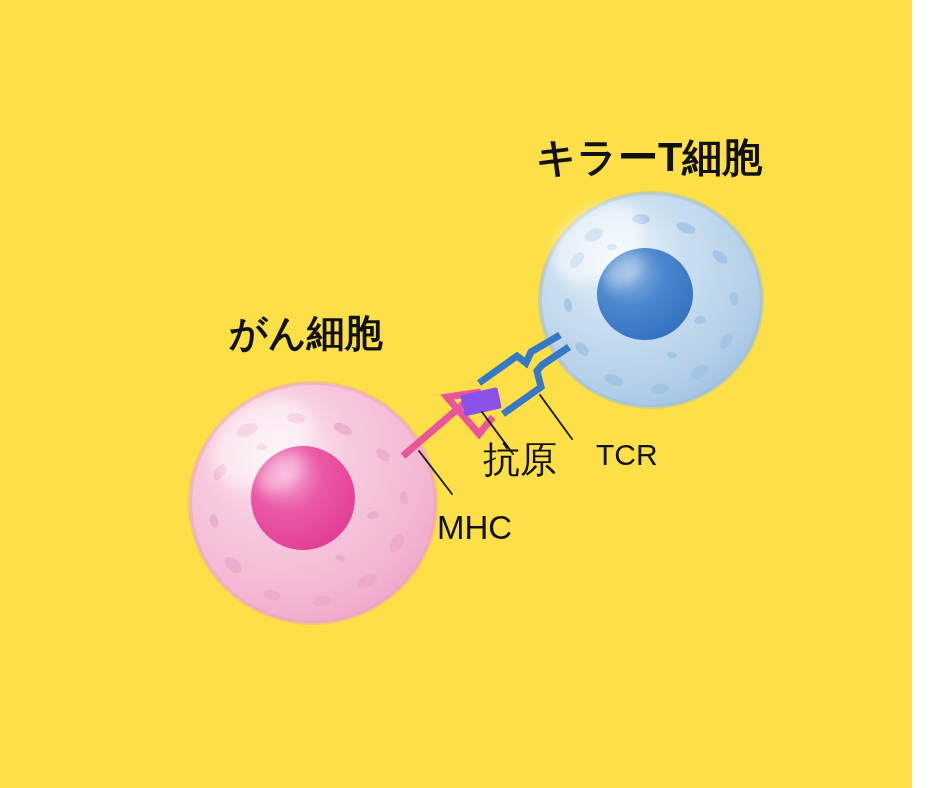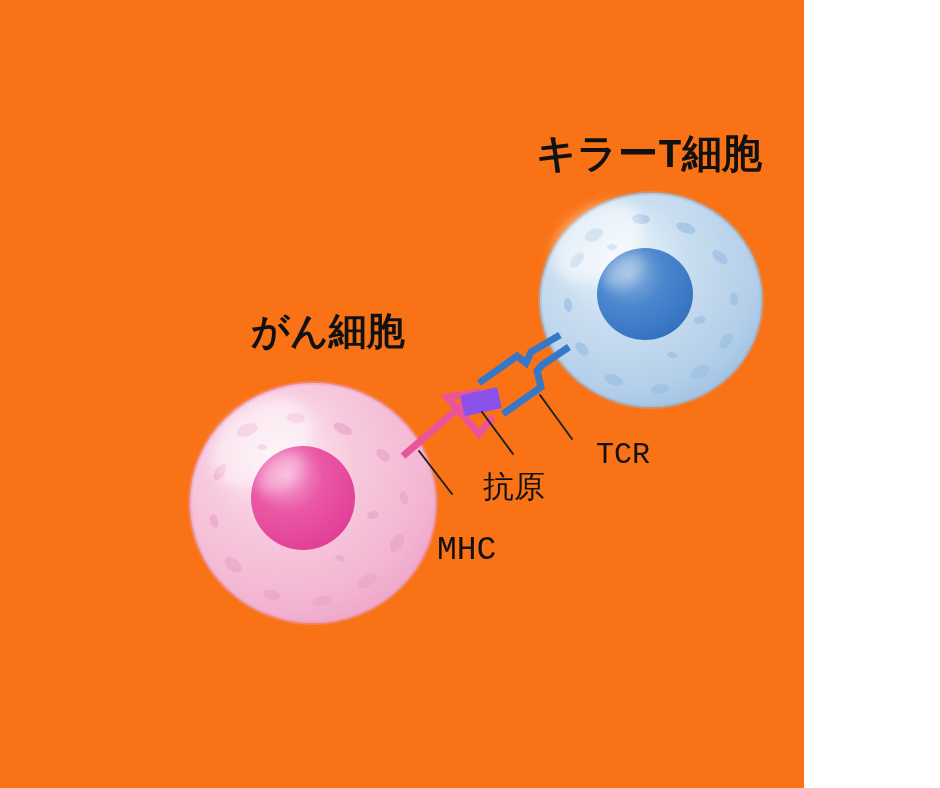--- a/index.html
+++ b/index.html
@@ -1,35 +1,35 @@
 <!DOCTYPE html>
 <html><head>
 <meta charset="utf-8">
 <style>
   html,body{margin:0;padding:0;background:#ffffff;}
   .stage{
     position:relative;
-    width:804px;height:788px;
-    background:#f97316;
+    width:912px;height:788px;
+    background:#fde047;
     overflow:hidden;
-    font-family:Liberation Mono, monospace;
+    font-family:Liberation Sans, sans-serif;
   }
   .stage svg{position:absolute;left:0;top:0;}
   .lbl{
     position:absolute;
     color:#111111;
     white-space:nowrap;
     line-height:1.2;
     user-select:none;
   }
   .lbl.title{font-weight:bold;}
   .lbl.title-killer{left:536px;top:133px;font-size:40px;}
-  .lbl.title-cancer{left:229px;top:311px;font-size:38px;margin-left:22px;}
-  .lbl.mhc{left:437px;top:508px;font-size:33px;margin-top:23px;}
-  .lbl.antigen{left:483px;top:470px;font-size:31px;}
+  .lbl.title-cancer{left:229px;top:311px;font-size:38px;}
+  .lbl.mhc{left:437px;top:508px;font-size:33px;}
+  .lbl.antigen{left:483px;top:438px;font-size:37px;}
   .lbl.tcr{left:596px;top:437px;font-size:30px;}
 </style>
 </head>
 <body>
 
 <div class="stage">
 
   <svg width="940" height="788" viewBox="0 0 940 788">
     <defs>
       <radialGradient id="gpBody" cx="36%" cy="30%" r="85%">

